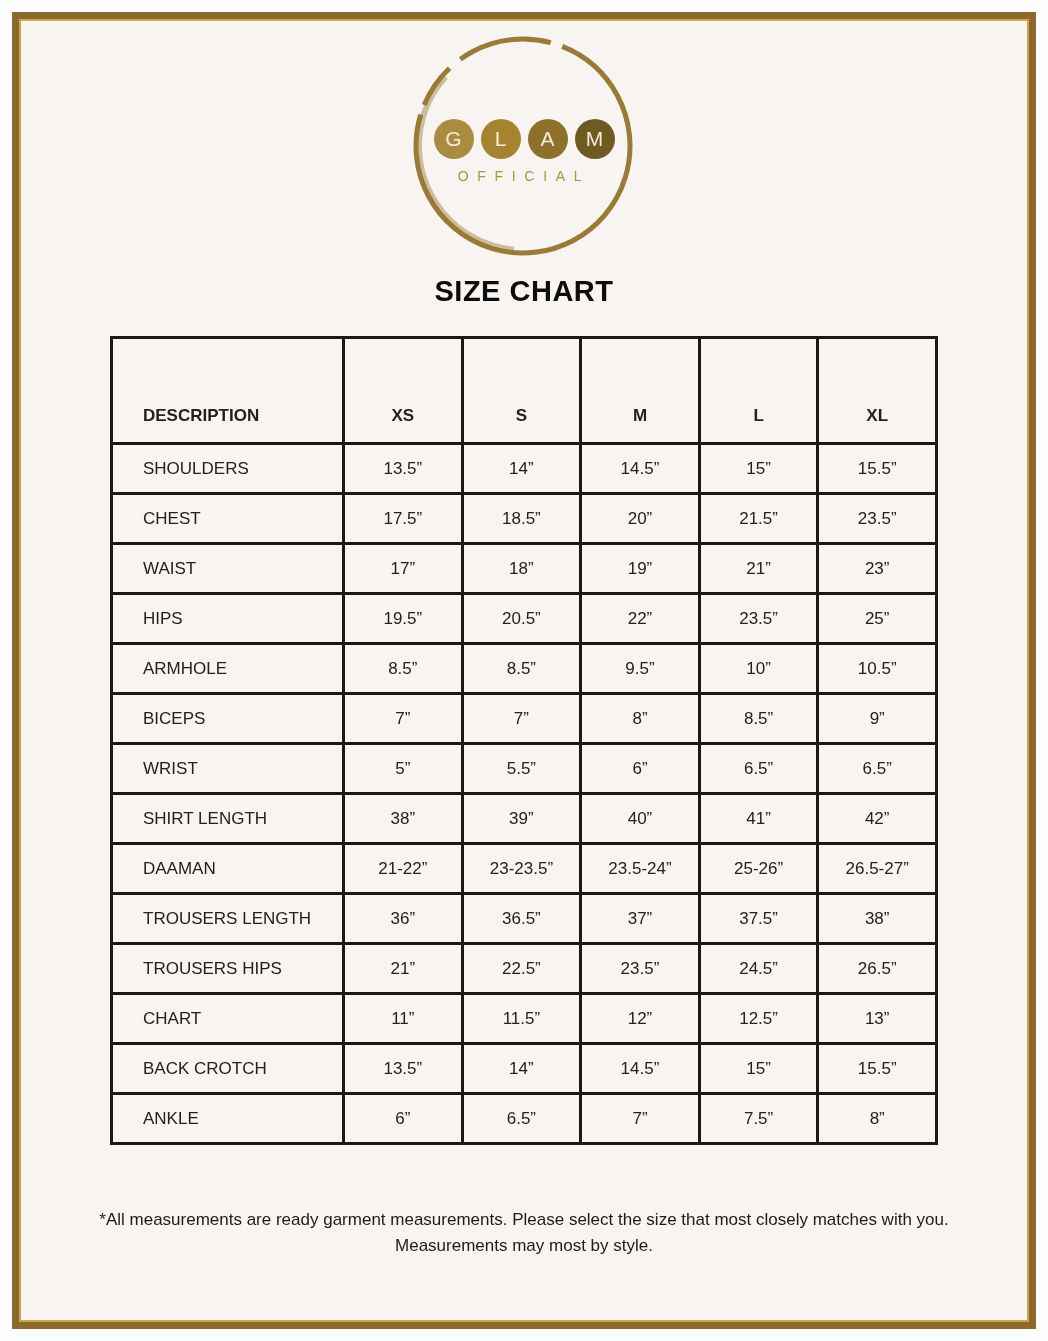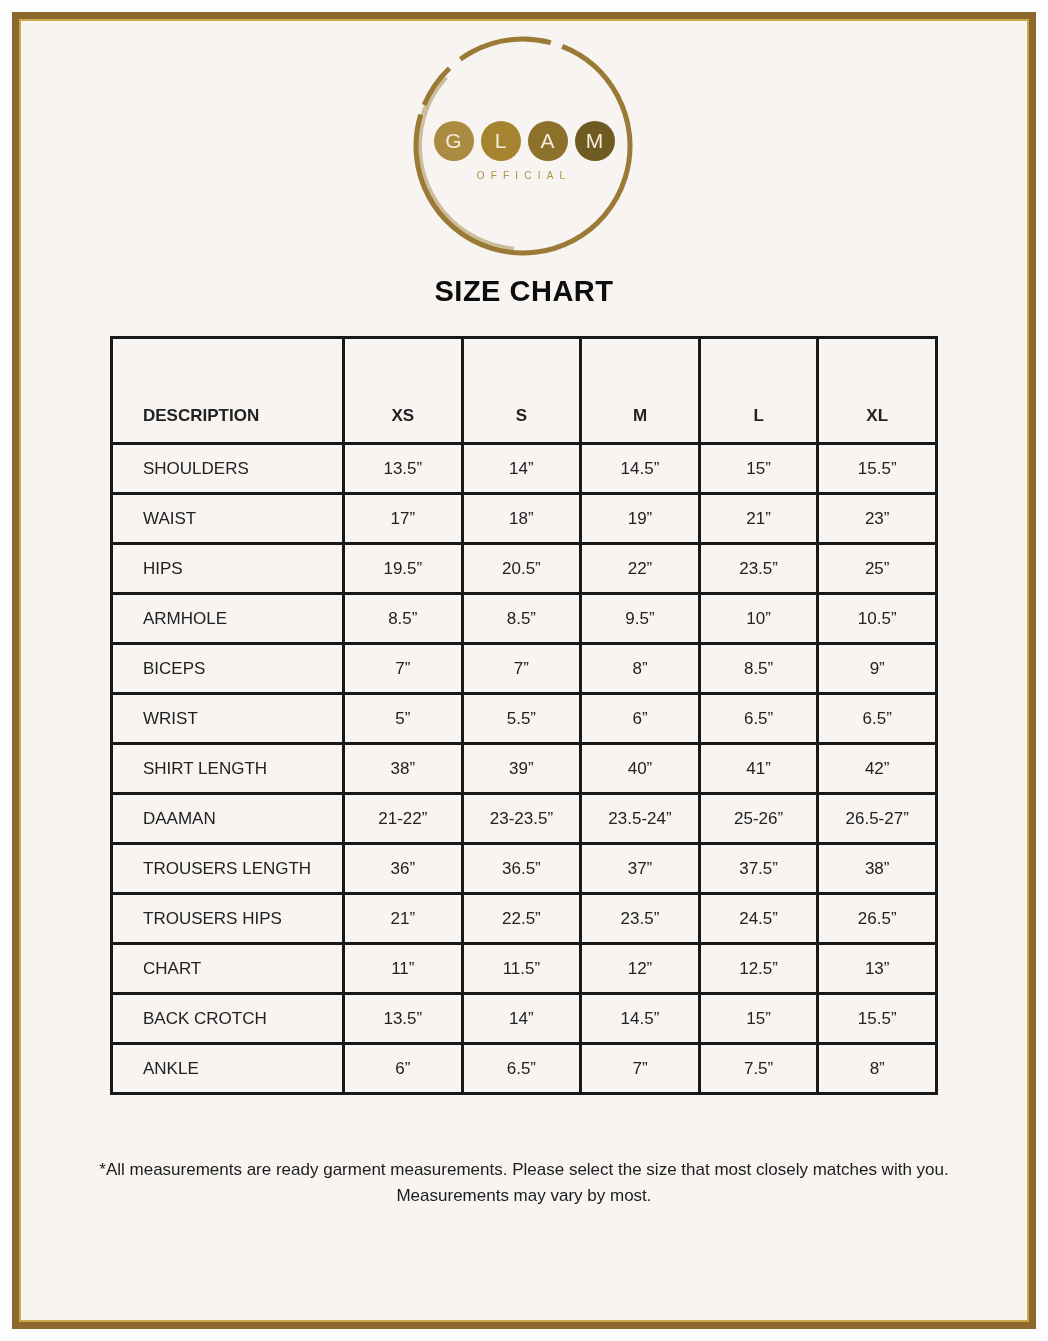--- a/index.html
+++ b/index.html
@@ -34,21 +34,21 @@
     margin-top:4px;
   }
   .glam-row{display:flex;gap:7px;}
   .glam-circle{
     width:40px;height:40px;border-radius:50%;
     display:flex;align-items:center;justify-content:center;
     color:#f4ecd9;font-size:21px;font-weight:400;
   }
   .official{
     margin-top:9px;
-    font-size:10px;letter-spacing:0.62em;
+    font-size:14px;letter-spacing:0.62em;
     color:#b2903f;font-weight:400;
   }
   
   .page-title{
     margin:10px 0 0 0;
     font-size:29px;font-weight:700;color:#0d0d0d;
     letter-spacing:0.5px;
   }
   
   table.size-table{
@@ -123,20 +123,28 @@
       <tbody>
           <tr>
             <td class="lbl">SHOULDERS</td>
             <td>13.5”</td>
             <td>14”</td>
             <td>14.5”</td>
             <td>15”</td>
             <td>15.5”</td>
           </tr>
           <tr>
+            <td class="lbl">CHEST</td>
+            <td>17.5”</td>
+            <td>18.5”</td>
+            <td>20”</td>
+            <td>21.5”</td>
+            <td>23.5”</td>
+          </tr>
+          <tr>
             <td class="lbl">WAIST</td>
             <td>17”</td>
             <td>18”</td>
             <td>19”</td>
             <td>21”</td>
             <td>23”</td>
           </tr>
           <tr>
             <td class="lbl">HIPS</td>
             <td>19.5”</td>
@@ -223,17 +231,17 @@
             <td>6.5”</td>
             <td>7”</td>
             <td>7.5”</td>
             <td>8”</td>
           </tr>
         </tbody>
     </table>
 
     <p class="footnote">
       <span>*All measurements are ready garment measurements. Please select the size that most closely matches with you.</span><br>
-      <span>Measurements may vary by most.</span>
+      <span>Measurements may most by style.</span>
     </p>
 
   </div>
 </div>
 
 </body></html>

